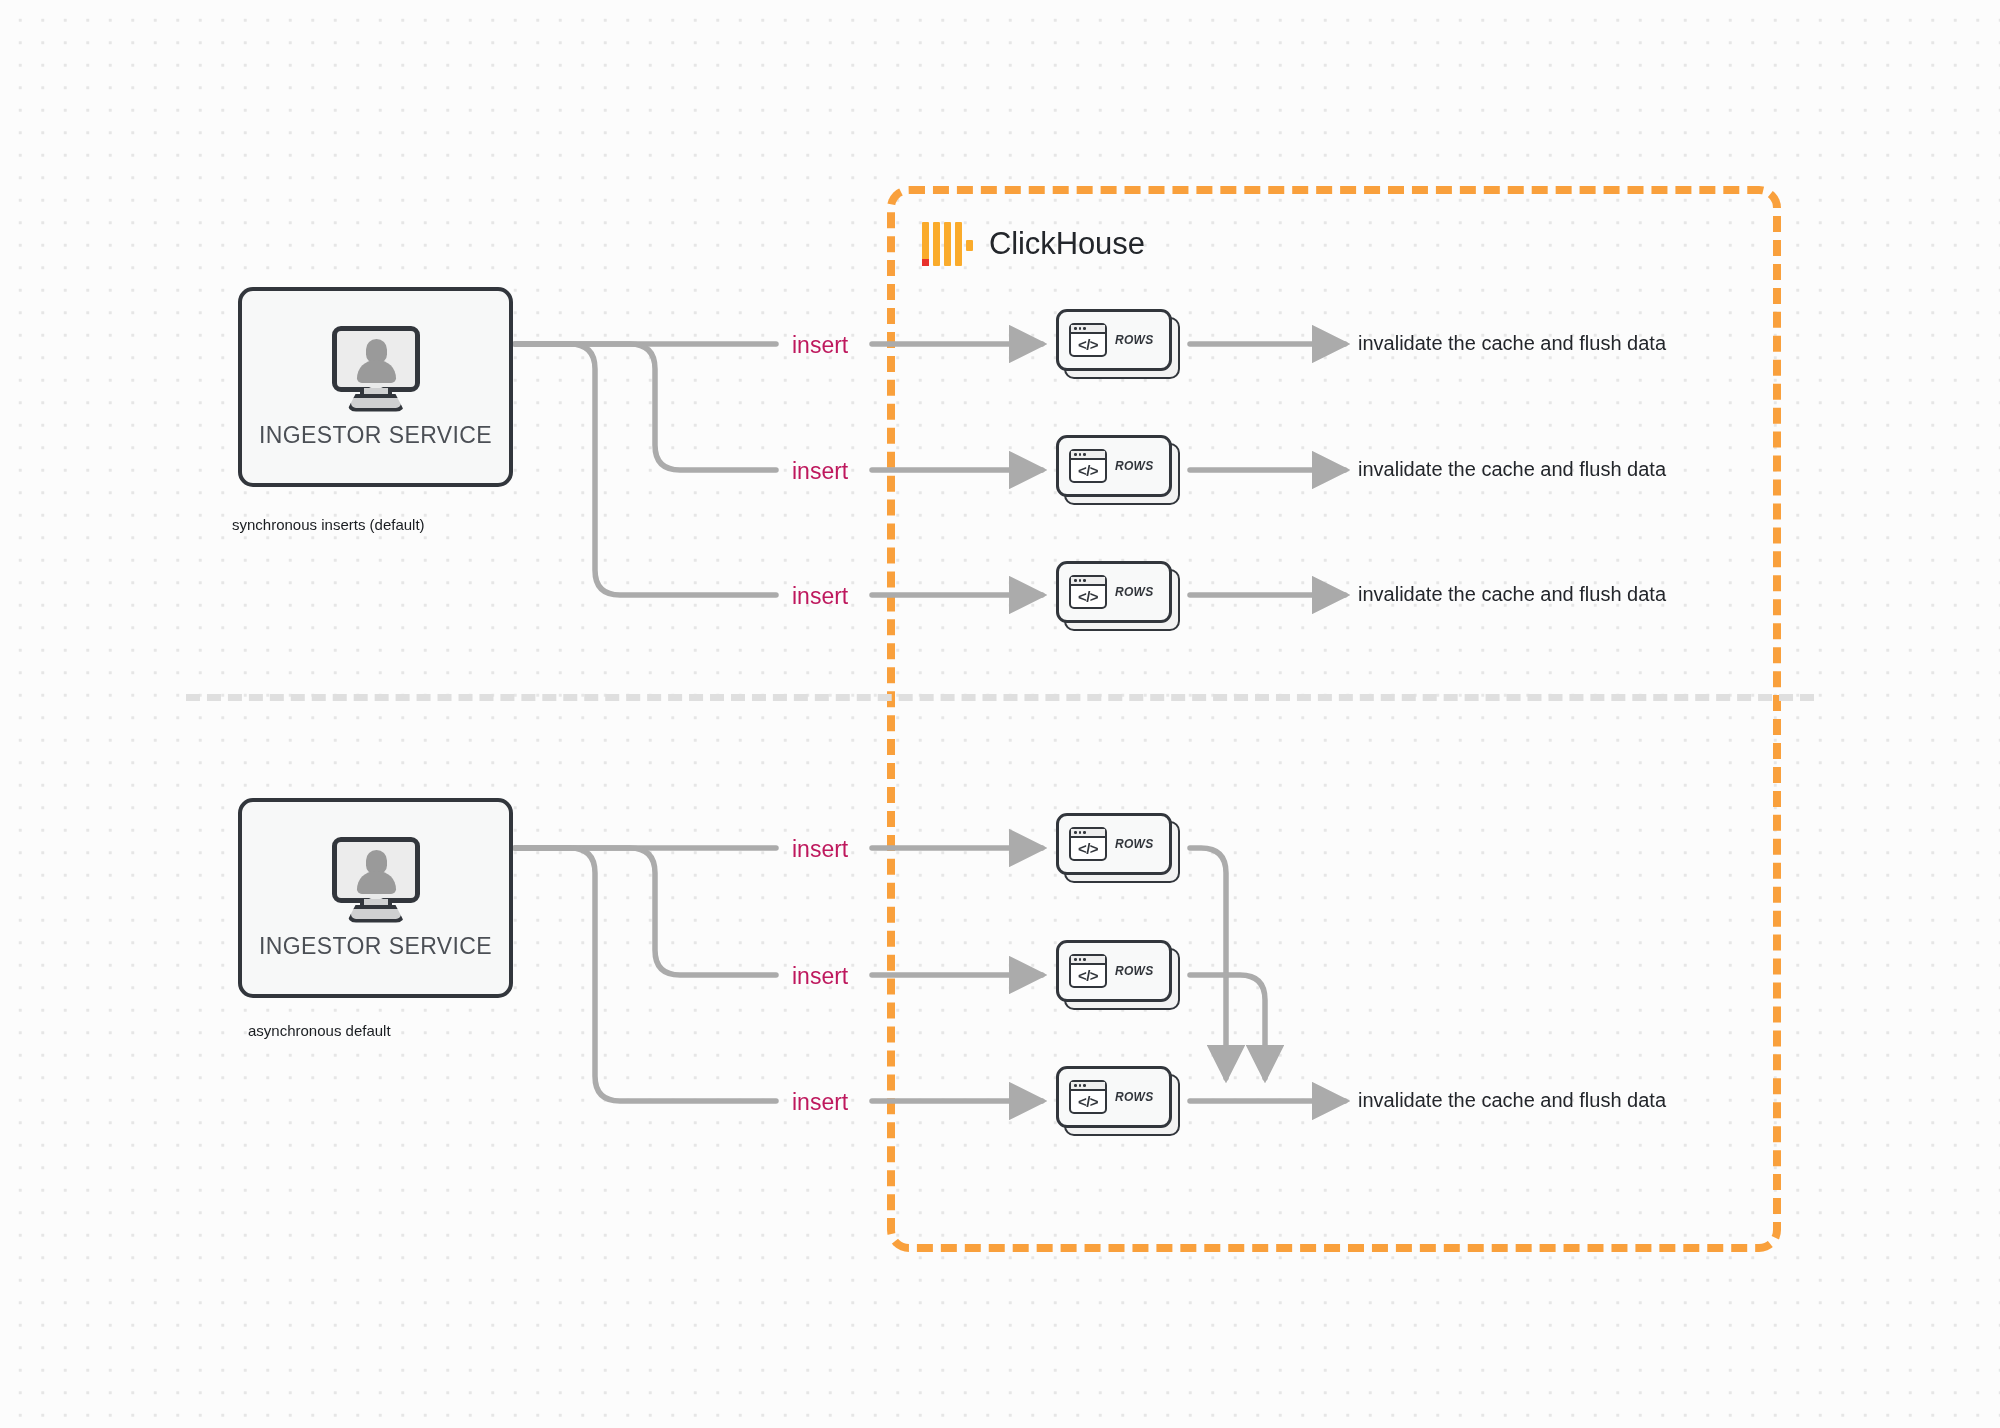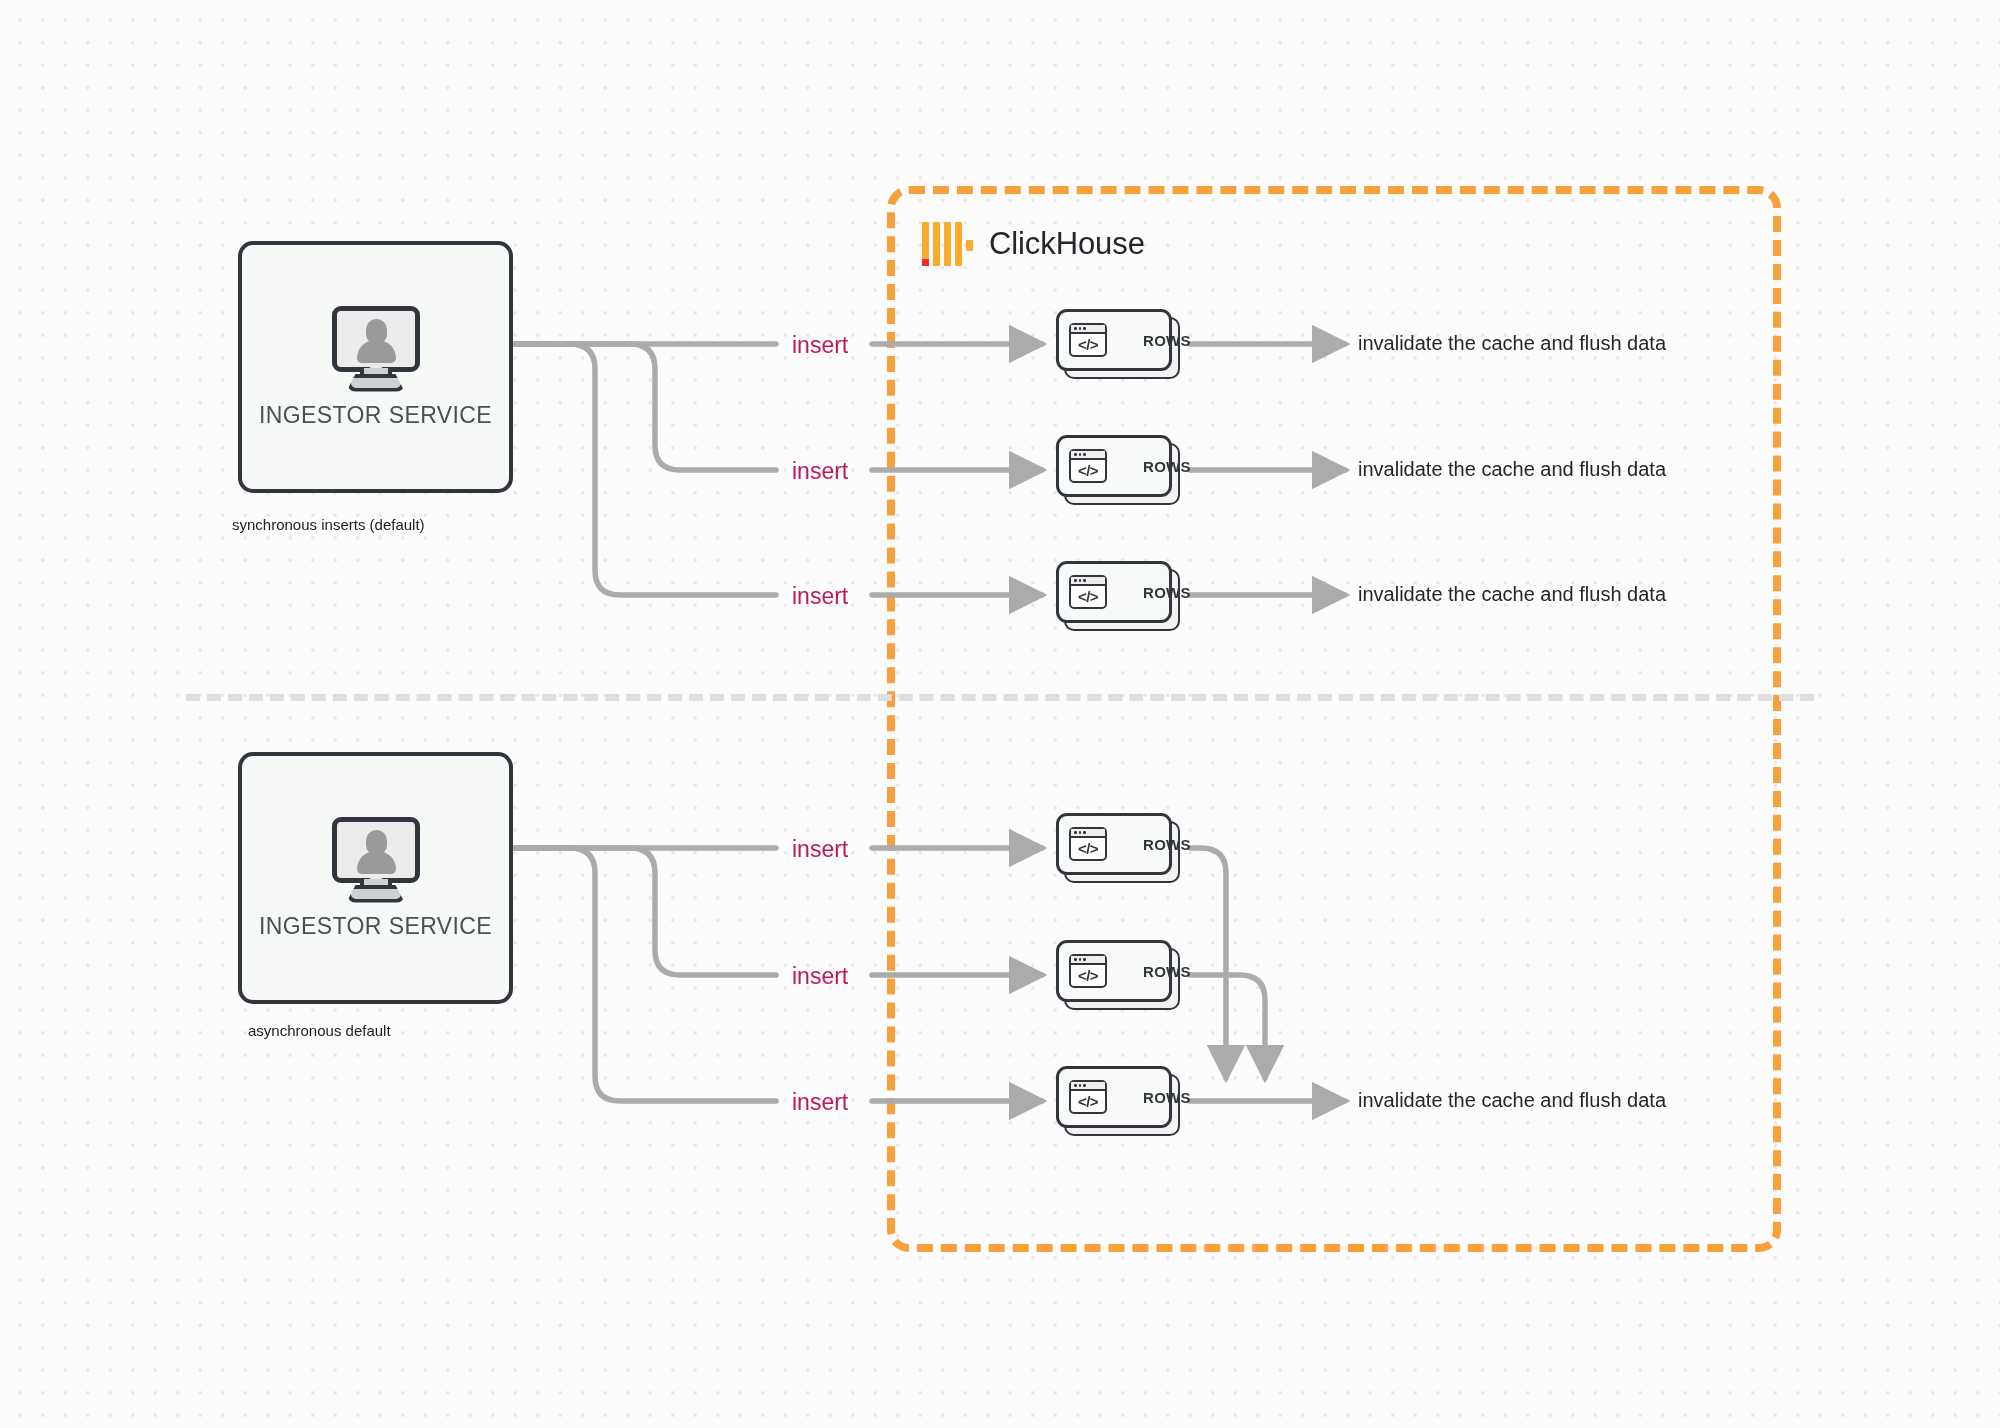--- a/index.html
+++ b/index.html
@@ -90,30 +90,31 @@
     font-size: 31px;
     color: #23262b;
     letter-spacing: -0.1px;
     white-space: nowrap;
   }
 
   
   .ingestor {
     position: absolute;
     width: 275px;
-    height: 252px;
+    height: 200px;
     background: #f7f8f8;
     border: 4px solid #32363c;
     border-radius: 15px;
     box-sizing: border-box;
     display: flex;
     flex-direction: column;
     align-items: center;
     justify-content: center;
     gap: 12px;
+    margin-top: 46px;
   }
   .ingestor.sync  { left: 238px; top: 241px; }
   .ingestor.async { left: 238px; top: 752px; }
   .ingestor-label {
     font-size: 23px;
     color: #4b4f55;
     letter-spacing: 0.4px;
     white-space: nowrap;
   }
 
@@ -257,25 +258,25 @@
     display: flex;
     align-items: center;
     justify-content: center;
     font-size: 15px;
     font-weight: 700;
     color: #32363c;
     font-family: "Liberation Sans", sans-serif;
     letter-spacing: -0.6px;
   }
   .rows-text {
-    font-size: 15px;
+    font-size: 12px;
+    font-style: italic;
     font-weight: 600;
     color: #32363c;
     letter-spacing: 0.3px;
-    margin-left: 28px;
   }
 
   
   .insert-label {
     position: absolute;
     font-size: 23px;
     color: #be185d;
     white-space: nowrap;
   }
   .flush-label {

